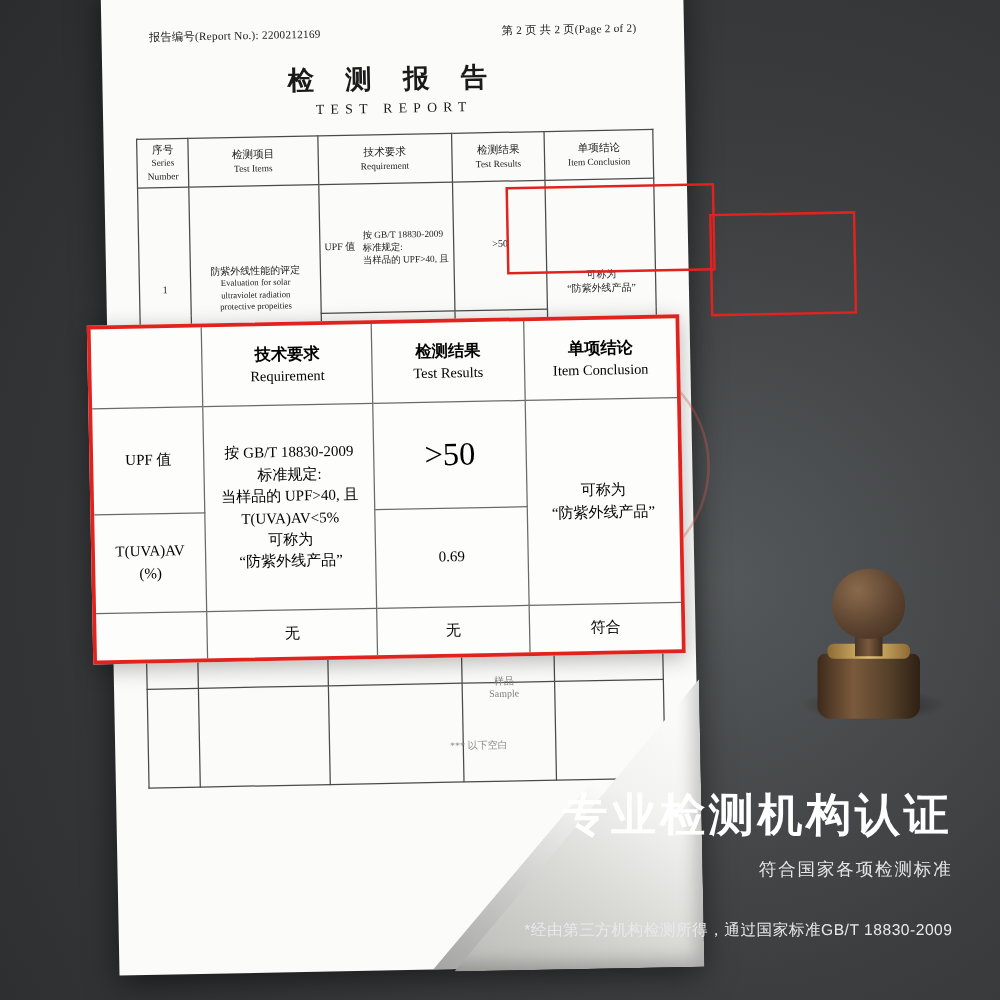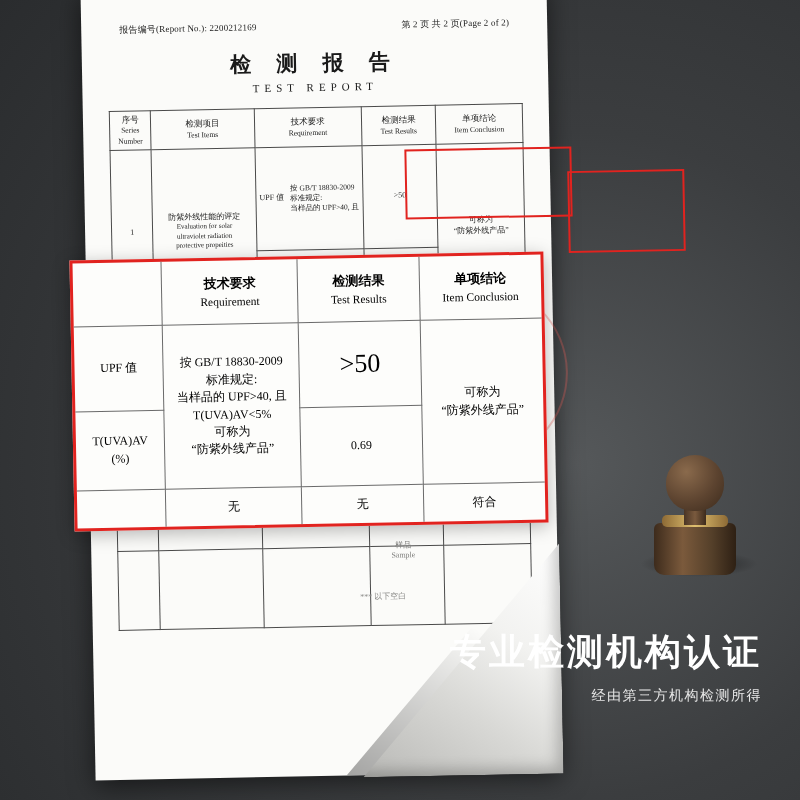--- a/index.html
+++ b/index.html
@@ -491,15 +491,16 @@
   <div class="stamp-obj">
     <div class="stamp-shadow"></div>
     <div class="stamp-body"></div>
     <div class="stamp-ring"></div>
     <div class="stamp-neck"></div>
     <div class="stamp-knob"></div>
   </div>
 
   <div class="promo">
     <div class="promo-main">专业检测机构认证</div>
-    <div class="promo-sub">经由第三方机构检测所得</div>
+    <div class="promo-sub">符合国家各项检测标准</div>
   </div>
+  <div class="promo-foot">*经由第三方机构检测所得，通过国家标准GB/T 18830-2009</div>
 </div>
 
 </body></html>

